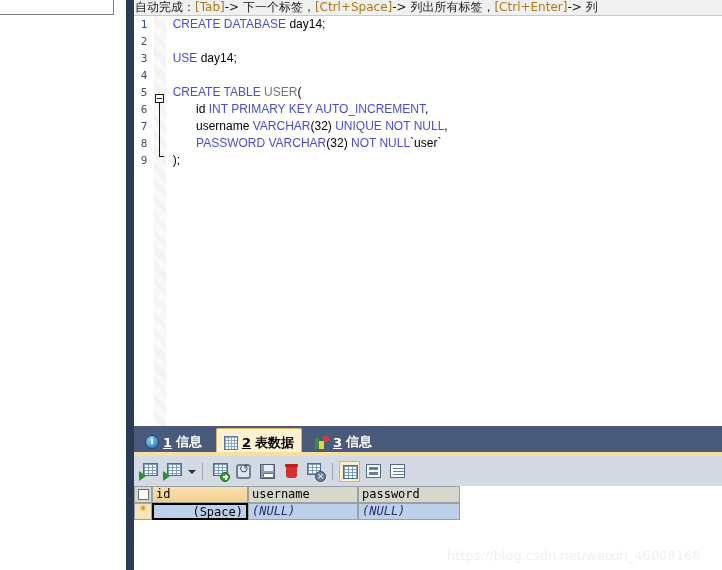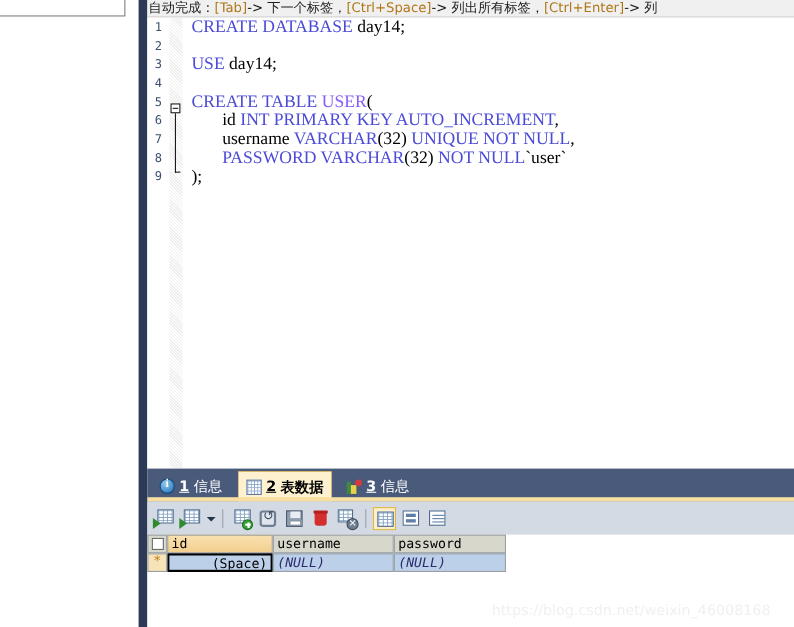--- a/index.html
+++ b/index.html
@@ -109,28 +109,28 @@
     position: absolute;
     left: 5px; top: 140px;
     width: 5px; height: 1px;
     background: #1a1a1a;
   }
 
   #code {
     position: absolute;
     left: 32px; top: 0;
     width: 556px; height: 410px;
-    font-family: Liberation Serif, serif;
-    font-size: 16px;
+    font-family: Liberation Sans, sans-serif;
+    font-size: 12px;
     color: #000000;
     white-space: pre;
   }
   #code .cl { height: 17px; line-height: 17px; }
   .kw   { color: #4b4bd8; }
-  .tbl  { color: #8b5cf6; text-align: center; }
+  .tbl  { color: #737373; text-align: center; }
   .plain{ color: #000000; }
 
   
   #tabbar {
     position: absolute;
     left: 134px; top: 426px;
     width: 588px; height: 30px;
     background: #4a5a7a;
     box-sizing: border-box;
   }
@@ -156,21 +156,21 @@
     white-space: nowrap;
   }
   .tab.active {
     background: #fdf1cf;
     color: #000000;
     border: 1px solid #d6b66a;
     border-bottom: none;
     border-radius: 2px 2px 0 0;
   }
   .tab .num { text-decoration: underline; font-weight: bold; }
-  .tab .lbl { font-weight: normal; }
+  .tab .lbl { font-weight: bold; }
   .tab.active .lbl { font-weight: bold; }
 
   
   .ic { width: 14px; height: 14px; display: inline-block; position: relative; }
   .ic-info {
     border-radius: 50%;
     background: radial-gradient(circle at 35% 30%, #8ec7ee, #1f6fb5);
     border: 1px solid #134b80;
     box-sizing: border-box;
   }

